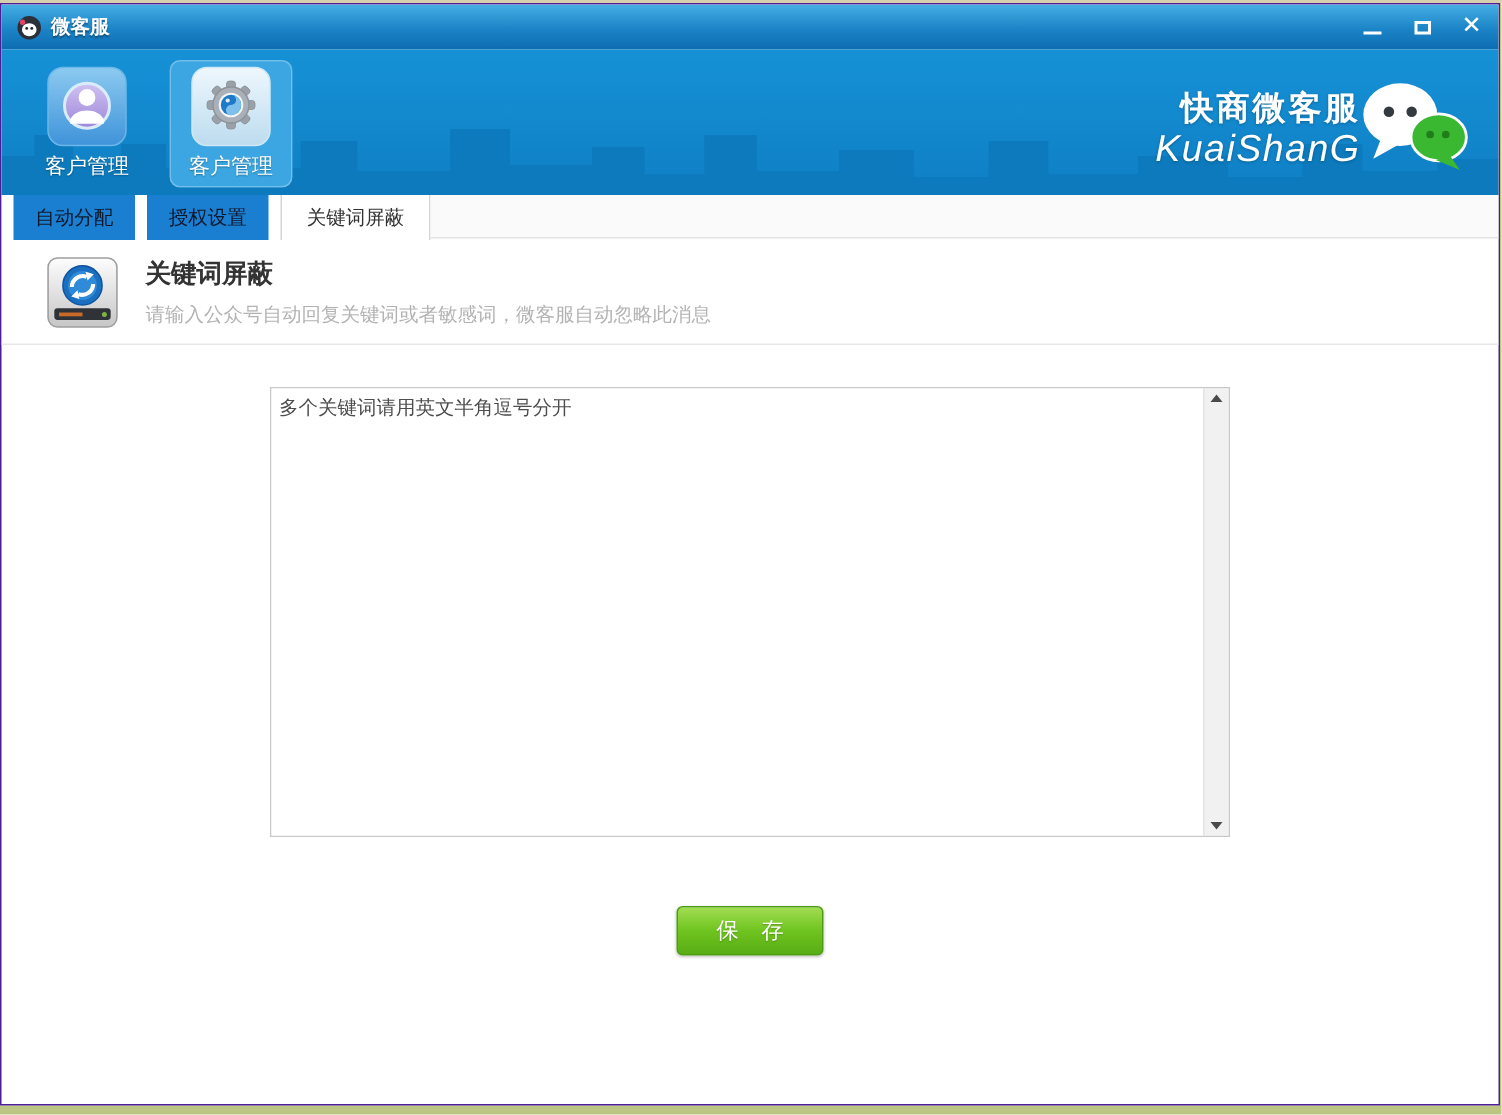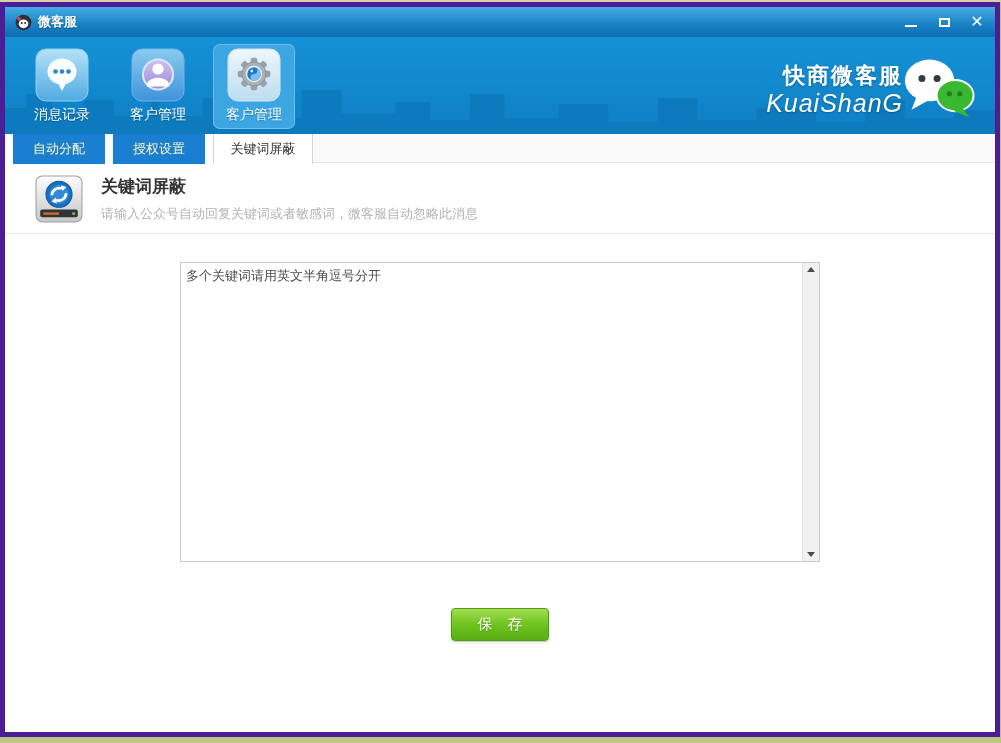--- a/index.html
+++ b/index.html
@@ -7,21 +7,21 @@
   body {
     font-family:"Liberation Sans","DejaVu Sans",sans-serif;
     background:#bdc583;
     position:relative;
     overflow:hidden;
   }
   .desktop-top { position:absolute; top:0; left:0; width:100%; height:2px; background:#d6d0ae; }
 
   .window {
     position:absolute; top:2px; left:0; width:1000px; height:735px;
-    border:5px solid #4c1d95; background:#fff; overflow:hidden;
+    border:1px solid #4c1d95; background:#fff; overflow:hidden;
   }
 
   
   .titlebar {
     height:30px; display:flex; align-items:center; padding:0 10px;
     background:linear-gradient(#44aee4,#1b84c6 55%,#0d6cb2);
   }
   .app-icon { width:17px; height:17px; flex:0 0 auto; }
   .titlebar .title { color:#fff; font-size:13px; font-weight:bold; margin-left:6px; text-shadow:0 1px 1px rgba(0,0,0,.35); }
   .controls { margin-left:auto; display:flex; gap:17px; align-items:center; }
@@ -41,22 +41,22 @@
 
   .brand { position:absolute; right:20px; top:20px; display:flex; align-items:center; }
   .brand-text { text-align:right; color:#fff; }
   .brand-cn { font-size:22px; font-weight:bold; letter-spacing:2px; text-shadow:0 1px 2px rgba(0,0,0,.25); }
   .brand-en { font-size:25px; font-weight:normal; font-style:italic; line-height:1; letter-spacing:1px; text-shadow:0 1px 2px rgba(0,0,0,.25); }
   .brand-icon { width:72px; height:62px; }
 
   
   .tab-row { height:30px; background:#fff; display:flex; padding-left:8px; }
   .tab {
-    width:92px; height:30px; line-height:30px; text-align:center; font-size:13px;
-    background:#1a7fd0; color:#fef9c3; margin-right:8px; cursor:pointer;
+    width:81px; height:30px; line-height:30px; text-align:center; font-size:13px;
+    background:#1a7fd0; color:#0f172a; margin-right:8px; cursor:pointer;
   }
   .tab.active {
     background:#fff; color:#333; width:100px; margin-right:0;
     border-left:1px solid #d5d5d5; border-right:1px solid #d5d5d5;
   }
   .tab-filler { flex:1; background:#fafafa; border-bottom:1px solid #e4e4e4; height:29px; }
 
   
   .section-header {
     height:70px; border-bottom:1px solid #e7e7e7; background:#fff;
@@ -126,37 +126,20 @@
         </span>
     </div>
   </div>
 
   <div class="nav-band">
     <svg class="skyline" viewBox="0 0 1001 70" preserveAspectRatio="none">
       <path fill="#0c7abd" d="M0 70 L0 44 L22 44 L22 30 L48 30 L48 48 L80 48 L80 36 L110 36 L110 52 L148 52 L148 20 L152 12 L156 20 L156 52 L200 52 L200 34 L238 34 L238 54 L300 54 L300 26 L340 26 L340 50 L395 50 L395 38 L430 38 L430 56 L470 56 L470 30 L505 30 L505 54 L560 54 L560 40 L610 40 L610 58 L660 58 L660 34 L700 34 L700 56 L760 56 L760 44 L820 44 L820 58 L870 58 L870 36 L910 36 L910 54 L960 54 L960 46 L1001 46 L1001 70 Z"></path>
     </svg>
 
     <div class="nav-items">
-      <div class="nav-item">
-        <svg class="nav-icon" viewBox="0 0 54 54">
-          <defs>
-              <linearGradient id="gChat" x1="0" y1="0" x2="0" y2="1">
-            <stop offset="0" stop-color="#b6e2f8"></stop>
-                <stop offset="1" stop-color="#4fabe2"></stop>
-          </linearGradient>
-            </defs>
-          <rect x="1" y="1" width="52" height="52" rx="10" fill="url(#gChat)" stroke="#8fd0f0"></rect>
-          <ellipse cx="27" cy="23.5" rx="14.5" ry="13" fill="#f7fcff"></ellipse>
-          <path d="M22.5 34.5 L27 43 L31.5 34.5 Z" fill="#f7fcff"></path>
-          <circle cx="20.5" cy="23.5" r="2.3" fill="#2e86c8"></circle>
-          <circle cx="27" cy="23.5" r="2.3" fill="#2e86c8"></circle>
-          <circle cx="33.5" cy="23.5" r="2.3" fill="#2e86c8"></circle>
-        </svg>
-        <div class="nav-label">消息记录</div>
-      </div>
 
       <div class="nav-item">
         <svg class="nav-icon" viewBox="0 0 54 54">
           <defs>
               <linearGradient id="gCust" x1="0" y1="0" x2="0" y2="1">
             <stop offset="0" stop-color="#8ccaf0"></stop>
                 <stop offset="1" stop-color="#3f93da"></stop>
           </linearGradient>
           <linearGradient id="gPur" x1="0" y1="0" x2="0" y2="1">
             <stop offset="0" stop-color="#cfc2f2"></stop>

